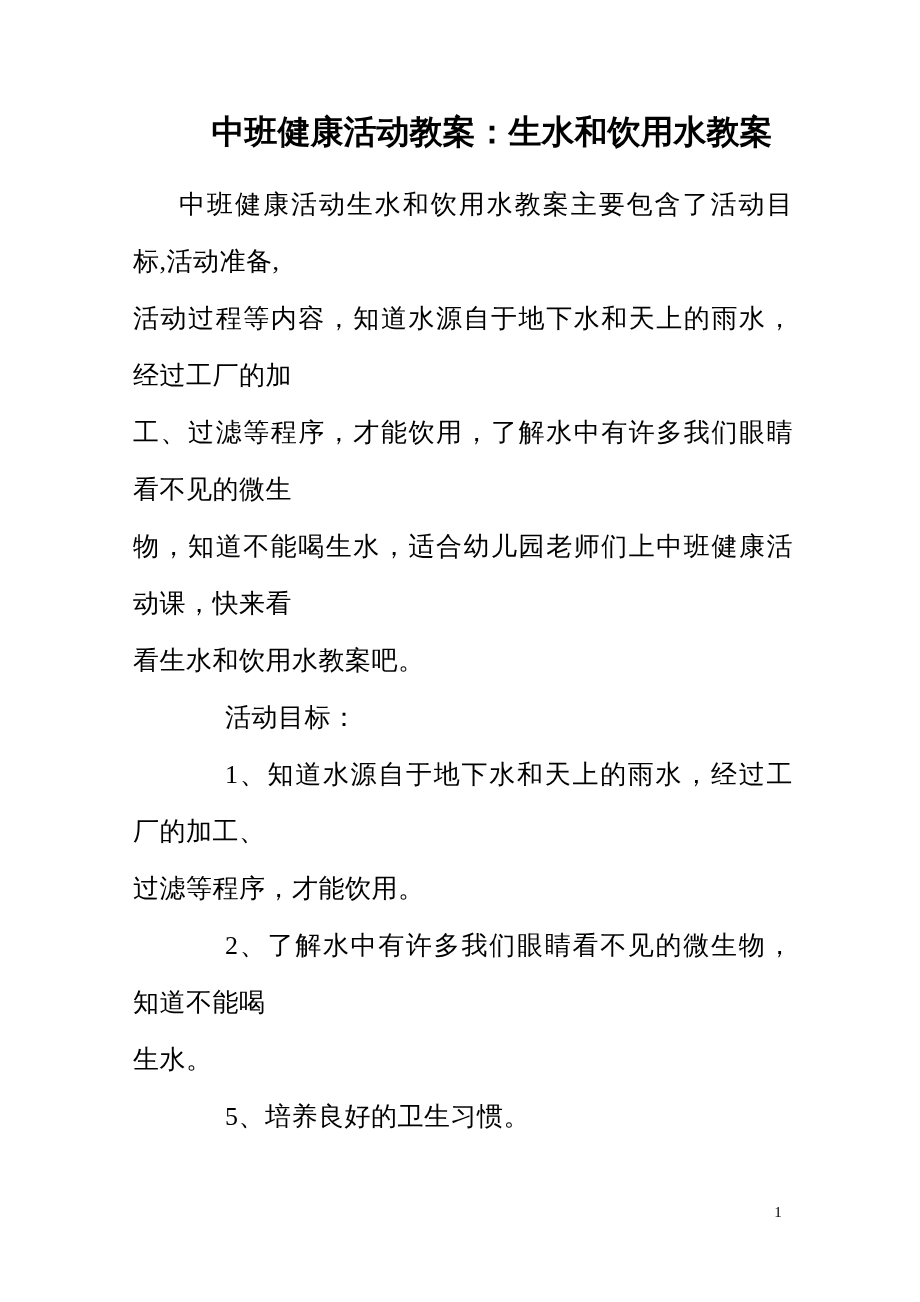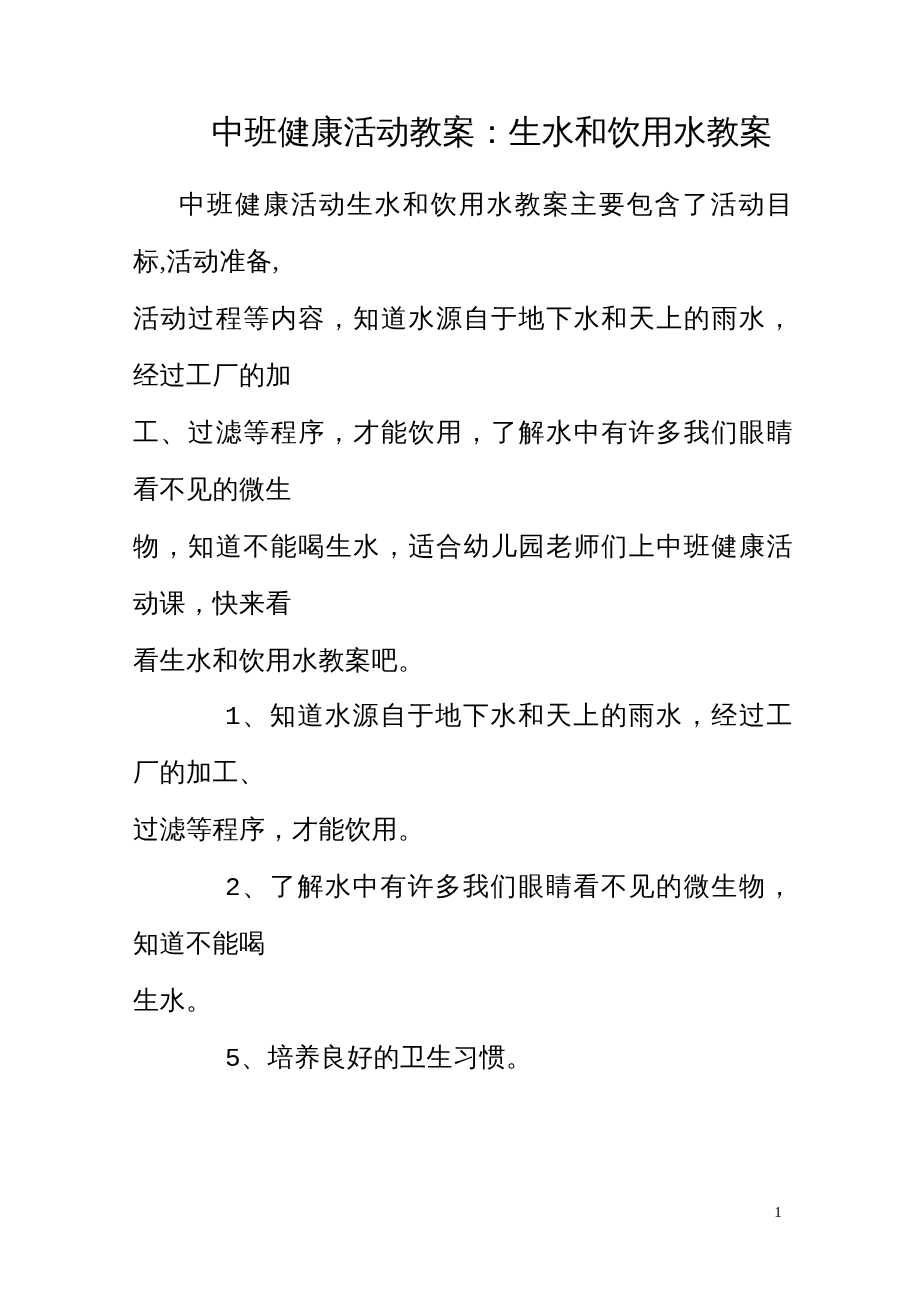--- a/index.html
+++ b/index.html
@@ -18,41 +18,41 @@
   }
   .doc-title {
     position: absolute;
     top: 112px;
     left: 0;
     width: 920px;
     text-align: center;
     text-indent: 64px; 
     font-size: 33px;
     line-height: 40px;
-    font-weight: 400;
+    font-weight: 700;
     letter-spacing: 0px;
     white-space: nowrap;
   }
   .content {
     position: absolute;
     top: 176px;
     left: 133px;
     width: 660px;
   }
   .para {
     font-size: 26px;
     line-height: 57px;
     white-space: pre-line;      
     text-align: justify;
     letter-spacing: 0.5px;
     margin: 0;
   }
   .para.body    { text-indent: 46px; }  
   .para.heading { text-indent: 92px; font-weight: 400; }
-  .para.item    { text-indent: 92px; font-family: Liberation Mono, monospace; }
+  .para.item    { text-indent: 92px; }
   .page-number {
     position: absolute;
     top: 1202px;
     left: 768px;
     width: 20px;
     font-size: 15px;
     line-height: 20px;
     text-align: center;
     font-family: "Liberation Serif", "DejaVu Serif", serif;
   }
@@ -62,20 +62,21 @@
 
 <div class="page">
   <div class="doc-title">中班健康活动教案：生水和饮用水教案</div>
 
   <div class="content">
       <div class="para body">中班健康活动生水和饮用水教案主要包含了活动目标,活动准备,
 活动过程等内容，知道水源自于地下水和天上的雨水，经过工厂的加
 工、过滤等程序，才能饮用，了解水中有许多我们眼睛看不见的微生
 物，知道不能喝生水，适合幼儿园老师们上中班健康活动课，快来看
 看生水和饮用水教案吧。</div>
+      <div class="para heading">活动目标：</div>
       <div class="para item">1、知道水源自于地下水和天上的雨水，经过工厂的加工、
 过滤等程序，才能饮用。</div>
       <div class="para item">2、了解水中有许多我们眼睛看不见的微生物，知道不能喝
 生水。</div>
       <div class="para item">5、培养良好的卫生习惯。</div>
     </div>
 
   <div class="page-number">1</div>
 </div>
 

